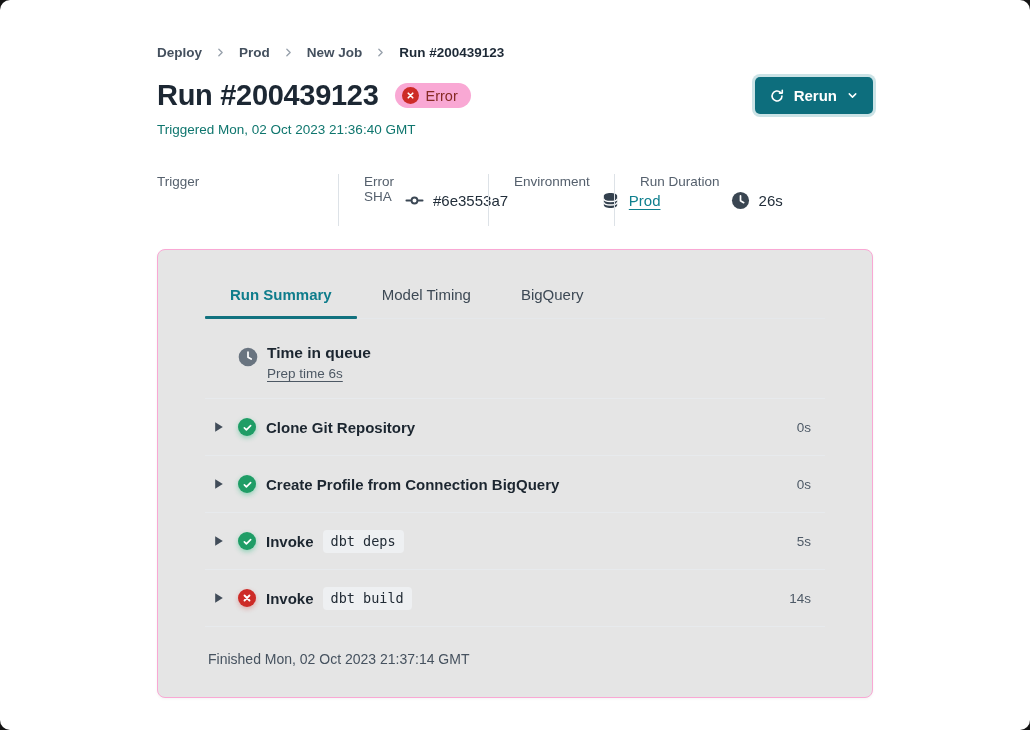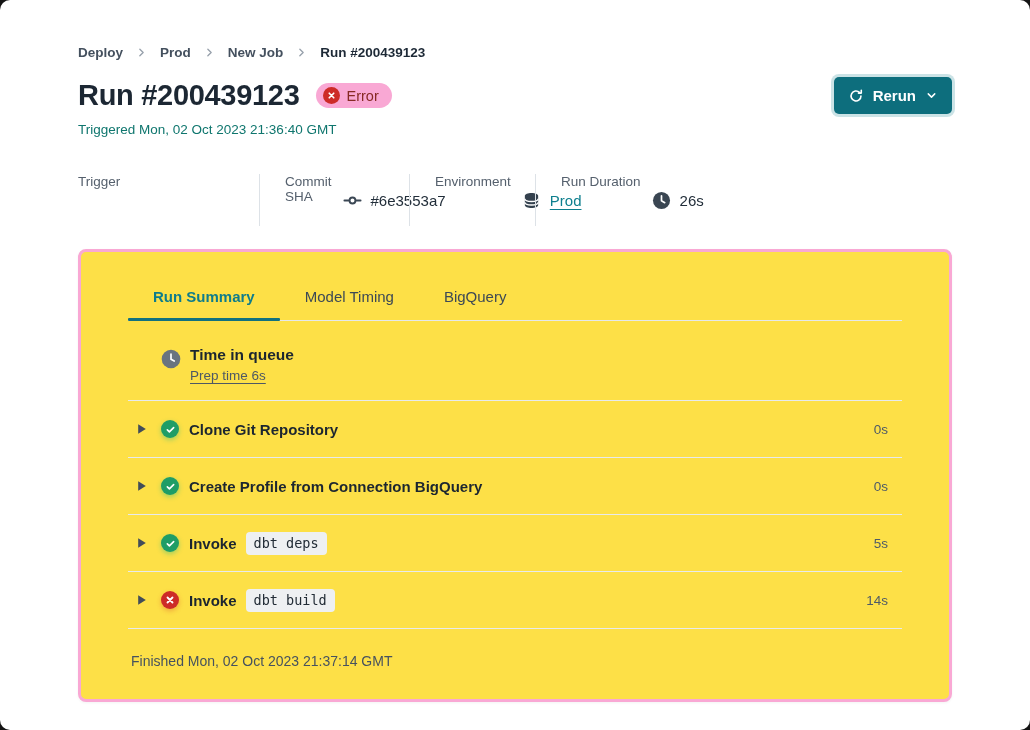--- a/index.html
+++ b/index.html
@@ -1,19 +1,19 @@
 <!DOCTYPE html>
 <html><head>
 <meta charset="utf-8">
 <style>
   * { margin:0; padding:0; box-sizing:border-box; }
   html,body { width:1030px; height:730px; }
   body { background:#141414; font-family:"Liberation Sans", sans-serif; position:relative; }
   .page { position:absolute; inset:0; background:#ffffff; border-radius:10px; overflow:hidden; }
-  .content { width:874px; margin:4px auto; }
+  .content { width:716px; margin:4px auto; }
 
   
   .breadcrumb { display:flex; align-items:center; gap:13px; margin-top:45px; font-size:13.5px; }
   .crumb { color:#44505e; font-weight:600; cursor:pointer; }
   .crumb-current { color:#1d2936; font-weight:700; }
   .crumb-sep svg { display:block; }
 
   
   .header-row { display:flex; align-items:center; justify-content:space-between; margin-top:17px; }
   .title-wrap { display:flex; align-items:center; gap:16px; }
@@ -37,21 +37,21 @@
   .meta-col.c3 { width:125px; padding-left:25px; }
   .meta-col.c4 { padding-left:25px; }
   .meta-divider { width:1px; background:#dde2e7; height:52px; align-self:center; }
   .meta-label { font-size:13.5px; color:#55606d; }
   .meta-value { display:flex; align-items:center; gap:9px; font-size:15px; color:#222e3a; }
   .meta-value svg { flex:none; display:block; }
   .dotted-underline { text-decoration:underline dotted #7e8a98; text-underline-offset:4px; cursor:pointer; }
   .env-link { color:#0e7f8e; text-decoration:underline; text-underline-offset:3px; cursor:pointer; }
 
   
-  .card { margin-top:23px; border:3px solid #f9a8d4; border-radius:8px; background:#fde047; box-shadow:0 1px 3px rgba(20,30,40,0.05); padding:0 47px; }
+  .card { margin-top:23px; border:1px solid #f9a8d4; border-radius:8px; background:#e5e5e5; box-shadow:0 1px 3px rgba(20,30,40,0.05); padding:0 47px; }
 
   .tabs { display:flex; margin-top:36px; border-bottom:1px solid #e5e8eb; }
   .tab { padding:0 25px 15px; font-size:15px; color:#3d4955; cursor:pointer; position:relative; }
   .tab.active { color:#0e7c8b; font-weight:700; }
   .tab.active::after { content:""; position:absolute; left:0; right:0; bottom:-1px; height:3px; background:#12727f; border-radius:1px; }
 
   .queue-row { display:flex; align-items:flex-start; gap:9px; padding:25px 0 17px 33px; border-bottom:1px solid #e7eaed; }
   .queue-text { display:flex; flex-direction:column; gap:4px; }
   .queue-title { font-size:15.5px; font-weight:700; color:#1c2630; }
   .queue-link { font-size:13.5px; color:#4d5864; text-decoration:underline; text-underline-offset:3px; cursor:pointer; }
@@ -121,21 +121,21 @@
       </button>
     </div>
     <div class="triggered-line">Triggered Mon, 02 Oct 2023 21:36:40 GMT</div>
 
     <div class="meta">
       <div class="meta-col c1">
         <span class="meta-label">Trigger</span>
       </div>
       <div class="meta-divider"></div>
       <div class="meta-col c2">
-        <span class="meta-label">Commit SHA</span>
+        <span class="meta-label">Error SHA</span>
         <span class="meta-value">
           <span style="display:flex;">
               <svg width="19" height="19" viewBox="0 0 20 20" fill="none" stroke="#3b4754" stroke-width="2" stroke-linecap="round">
                 <line x1="1.5" y1="10" x2="6" y2="10"></line>
                 <circle cx="10" cy="10" r="3.1"></circle>
                 <line x1="14" y1="10" x2="18.5" y2="10"></line>
               </svg>
             </span>
           <span>#6e3553a7</span>
         </span>

